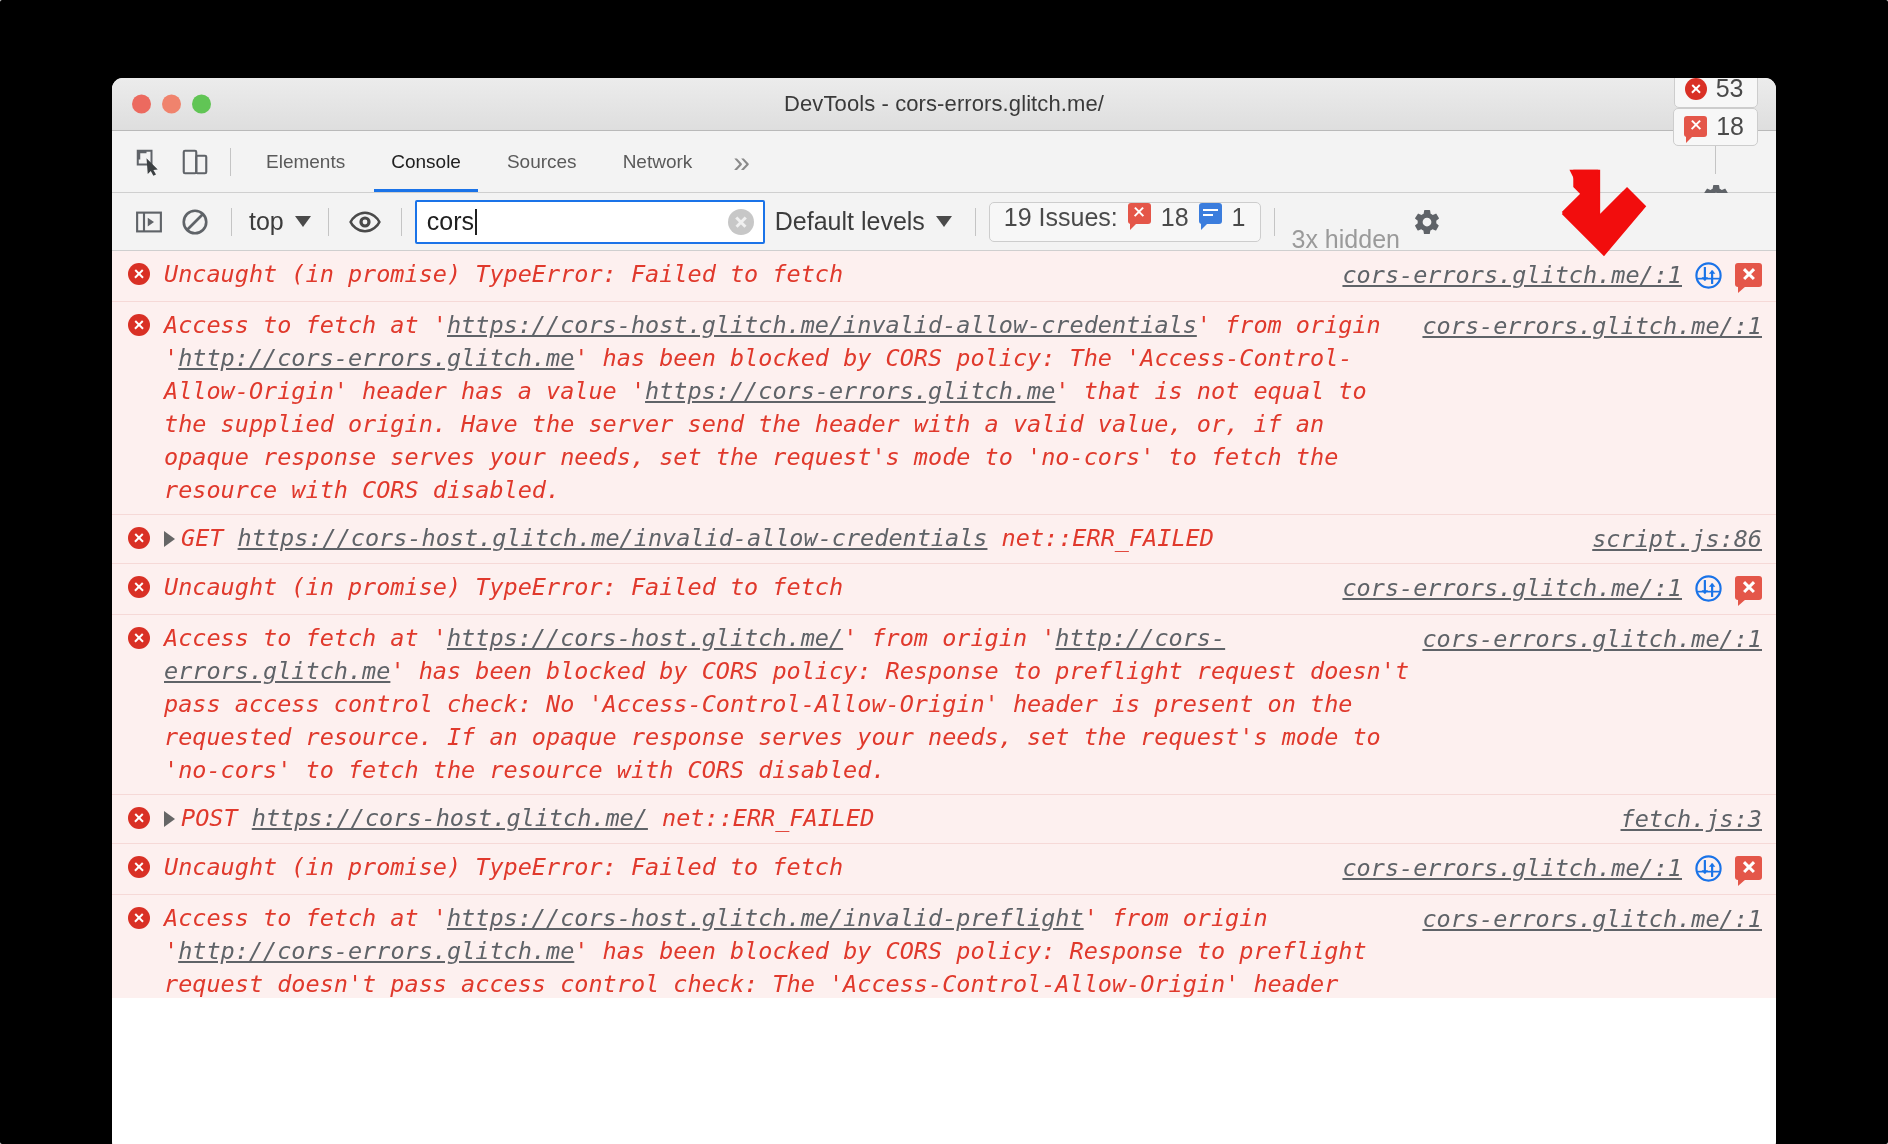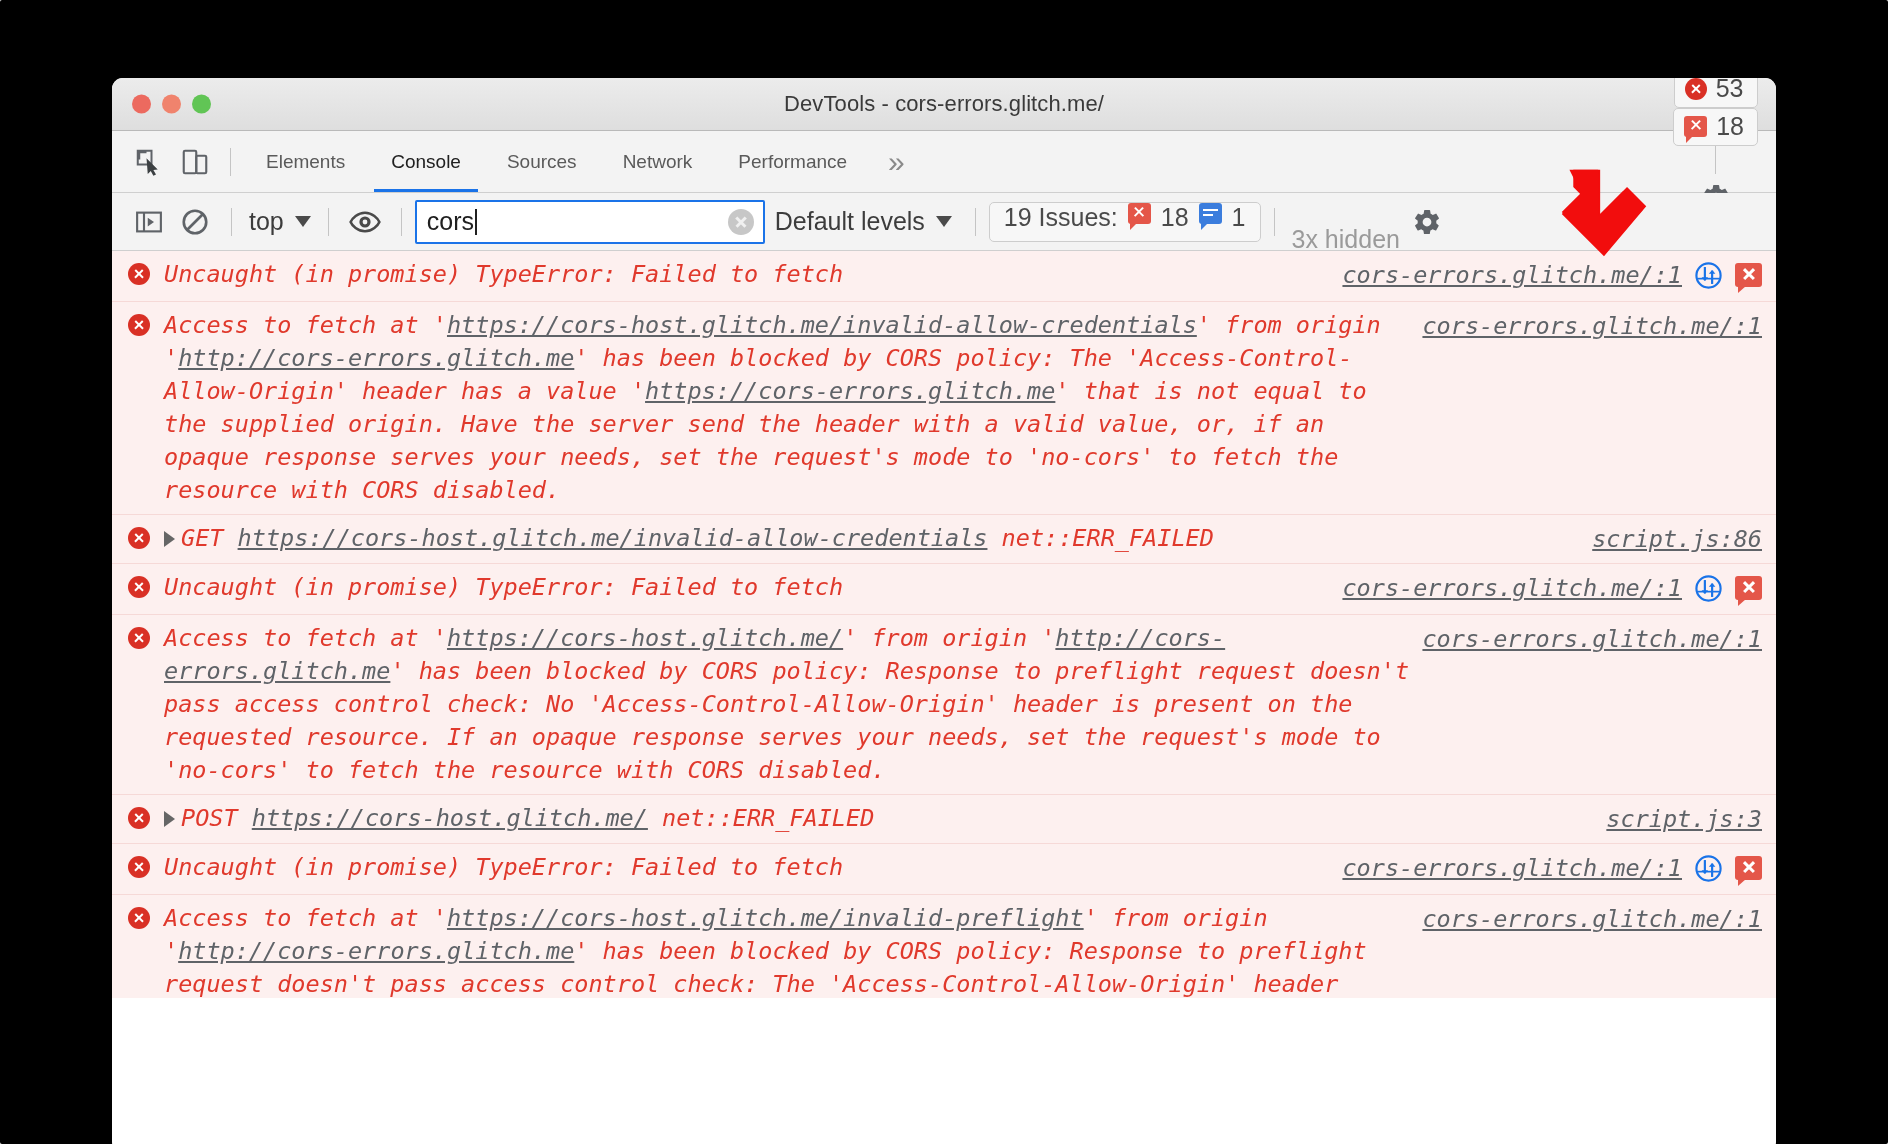--- a/index.html
+++ b/index.html
@@ -482,23 +482,20 @@
             <span>Elements</span>
           </div>
           <div class="tab active">
             <span>Console</span>
           </div>
           <div class="tab">
             <span>Sources</span>
           </div>
           <div class="tab">
             <span>Network</span>
-          </div>
-          <div class="tab">
-            <span>Performance</span>
           </div>
           <div class="tab more">
             <span>»</span>
           </div>
         </div>
 
         <div class="tabstrip-right">
           <div class="count-pill">
             <span class="ico-err-circle"></span>
             <span class="num">53</span>
@@ -644,21 +641,21 @@
             <span class="ico-err-circle err-dot"></span>
             <div class="msg-body">Access to fetch at '<span class="url">https://cors-host.glitch.me/</span>' from origin '<span class="url">http://cors-errors.glitch.me</span>' has been blocked by CORS policy: Response to preflight request doesn't pass access control check: No 'Access-Control-Allow-Origin' header is present on the requested resource. If an opaque response serves your needs, set the request's mode to 'no-cors' to fetch the resource with CORS disabled.</div>
             <div class="msg-right">
               <span class="src-link">cors-errors.glitch.me/:1</span>
             </div>
           </div>
           <div class="msg">
             <span class="ico-err-circle err-dot"></span>
             <div class="msg-body"><span class="tri"></span>POST <span class="url">https://cors-host.glitch.me/</span> net::ERR_FAILED</div>
             <div class="msg-right">
-              <span class="src-link">script.js:3</span>
+              <span class="src-link">fetch.js:3</span>
             </div>
           </div>
           <div class="msg">
             <span class="ico-err-circle err-dot"></span>
             <div class="msg-body">Uncaught (in promise) TypeError: Failed to fetch</div>
             <div class="msg-right">
               <span class="src-link">cors-errors.glitch.me/:1</span>
               <span><svg class="ico-net" viewBox="0 0 24 24">
                   <circle cx="12" cy="12" r="10" fill="none" stroke="#1a73e8" stroke-width="1.8"></circle>
                   <line x1="9" y1="5" x2="9" y2="16" stroke="#1a73e8" stroke-width="1.8"></line>

